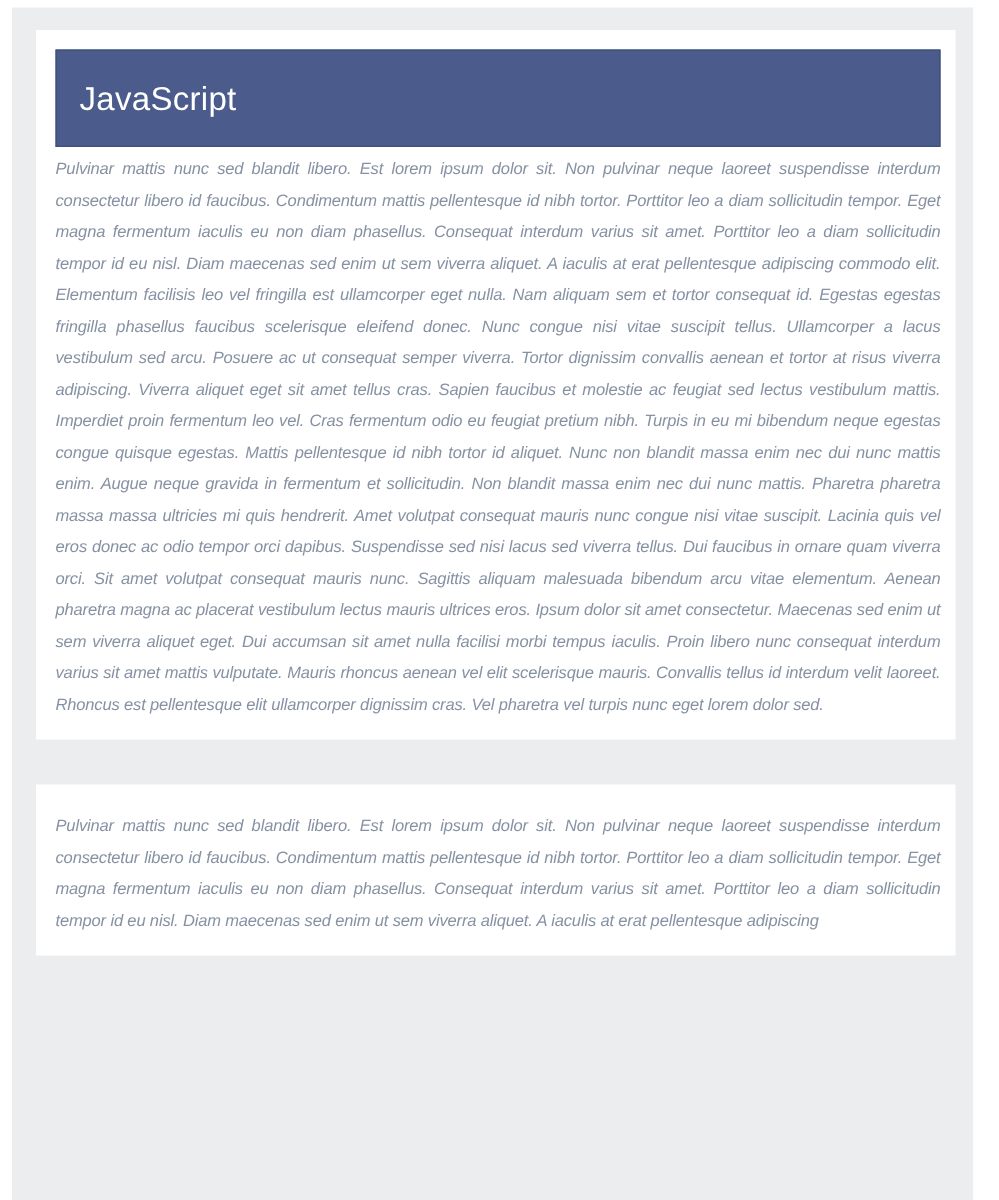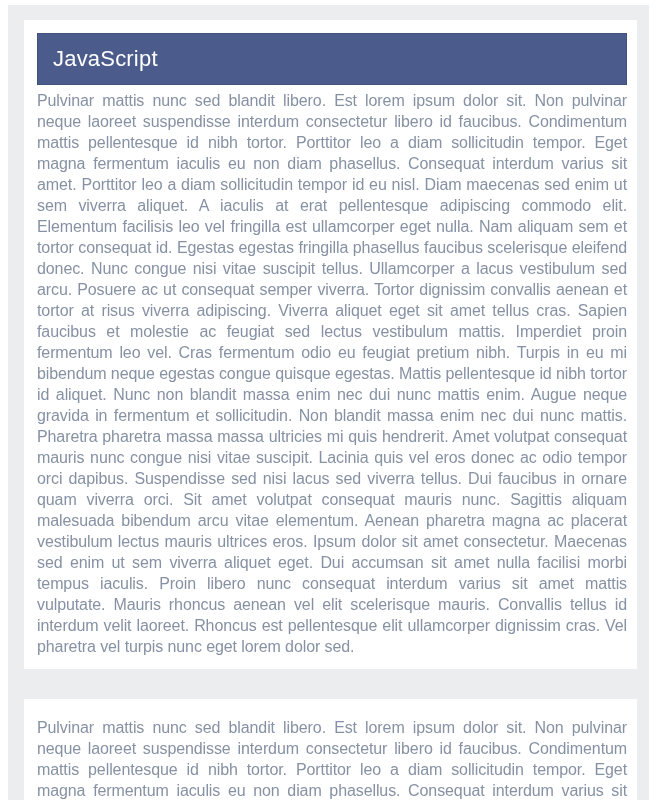--- a/index.html
+++ b/index.html
@@ -35,41 +35,42 @@
   .card{
     margin:15px 12px 0 16px;
     background:var(--card_bg);
     padding:13px 10px 12px 13px;
   }
   .card + .card{
     margin-top:30px;
   }
   .card-header{
     box-sizing:border-box;
-    height:52px;
+    height:65px;
     background:var(--header_bg);
     border:1px solid var(--header_border);
     display:flex;
     align-items:center;
     padding:0 15px;
   }
   .card-title{
     margin:0;
     font-size:22px;
     font-weight:400;
     letter-spacing:0.2px;
     color:var(--header_text);
   }
   .card-body{
     margin:5px 0 0 0;
-    font-size:16px;
+    font-size:11px;
     line-height:21px;
     letter-spacing:-0.1px;
     text-align:justify;
     color:var(--body_text);
+    font-style:italic;
   }
   .scrollbar-area{
     position:absolute;
     top:0;
     right:0;
     width:17px;
     height:800px;
     background:#ffffff;
   }
 </style>

